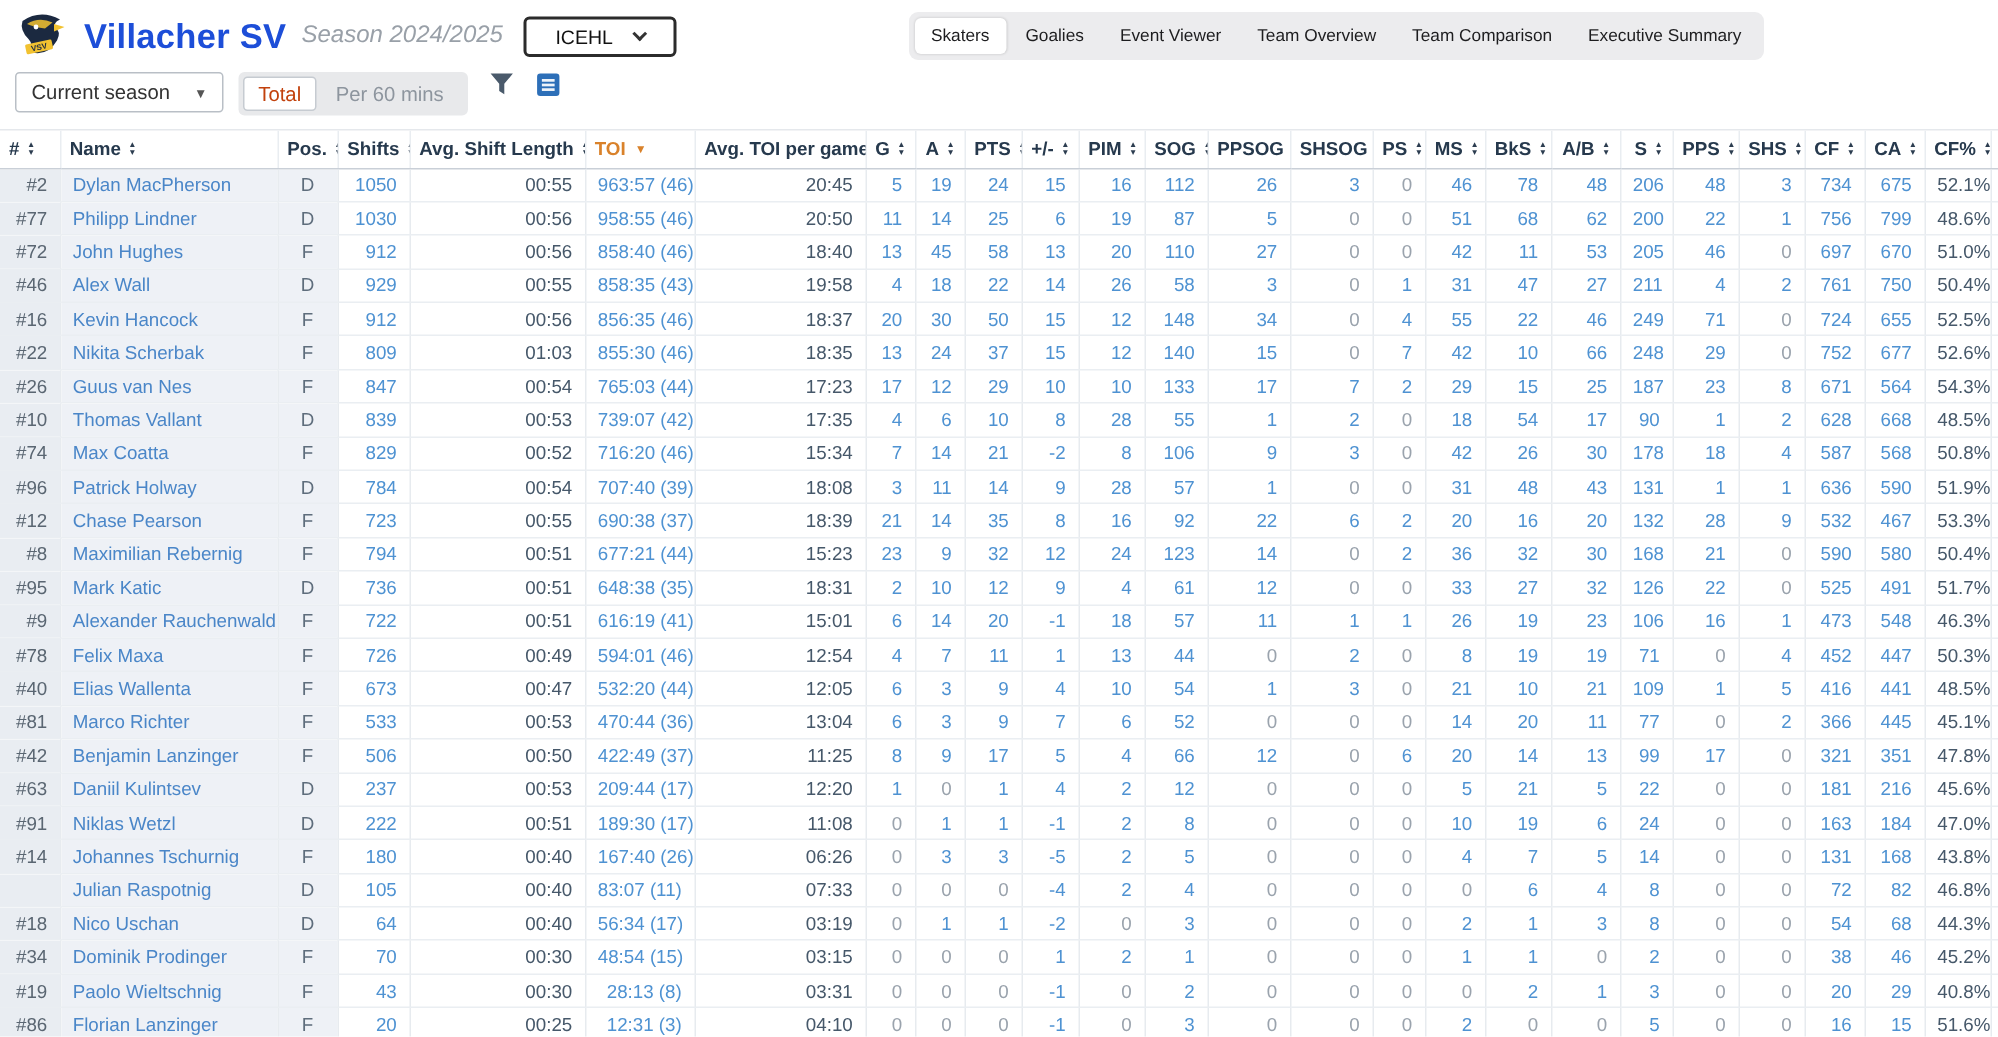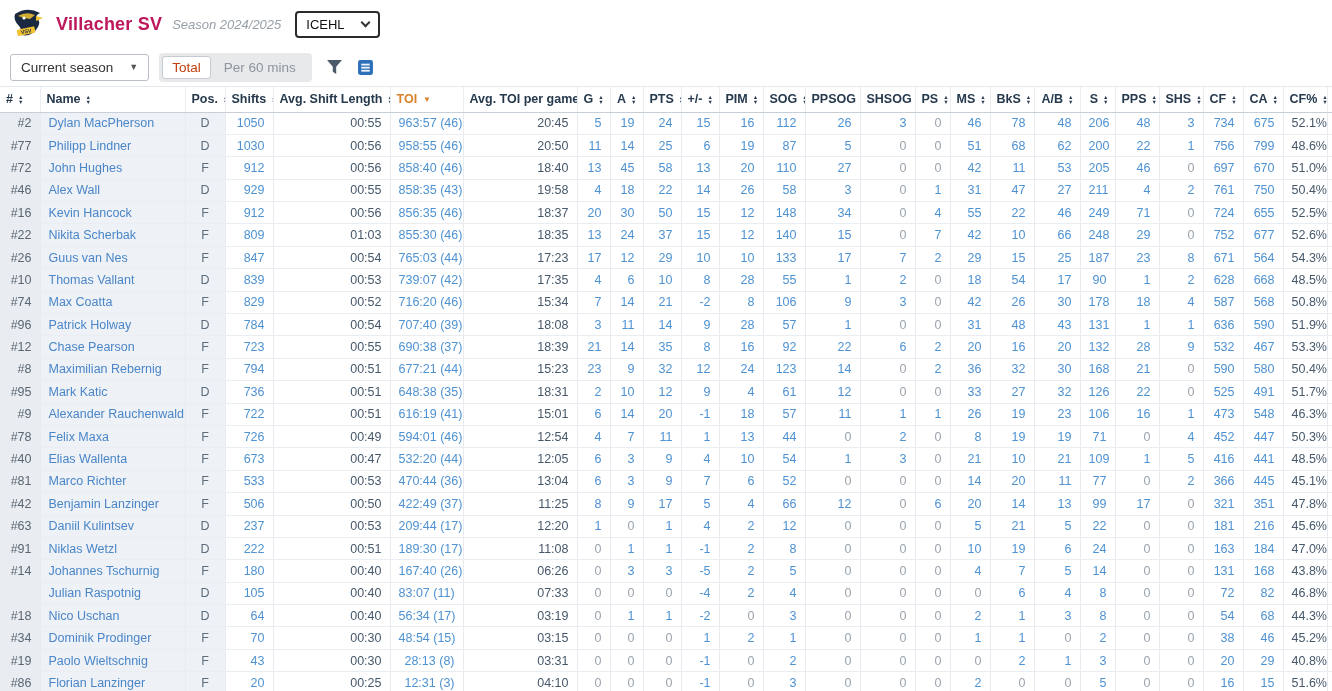--- a/index.html
+++ b/index.html
@@ -4,37 +4,37 @@
 <style>
   * { box-sizing: border-box; }
   html,body { margin:0; padding:0; }
   body {
     width:1332px; height:691px; overflow:hidden; background:#fff;
     font-family:"Liberation Sans","DejaVu Sans",sans-serif; color:#222;
   }
   
   .topbar { display:flex; align-items:center; height:48px; padding:0 0 0 10px; }
   .logo { width:36px; height:36px; flex:0 0 auto; }
-  .title { font-size:18px; font-weight:700; color:#be185d; margin:0 10px; letter-spacing:.2px; }
-  .season { font-style:italic; color:#99a0a8; font-size:13px; margin-right:14px; }
+  .title { font-size:23px; font-weight:700; color:#1d4ed8; margin:0 10px; letter-spacing:.2px; }
+  .season { font-style:italic; color:#99a0a8; font-size:16px; margin-right:14px; }
   .select {
     display:inline-flex; align-items:center; justify-content:space-between;
-    border:2px solid #2b2b2b; border-radius:4px; height:27px; width:85px;
-    padding:0 9px; font-size:13px; color:#111; background:#fff; cursor:pointer;
+    border:2px solid #2b2b2b; border-radius:4px; height:27px; width:102px;
+    padding:0 19px; font-size:13px; color:#111; background:#fff; cursor:pointer;
   }
   .chev { width:7px; height:7px; border-right:2px solid #333; border-bottom:2px solid #333;
           transform:rotate(45deg); margin-top:-3px; }
   .tabs {
     margin-left:auto; margin-right:156px; background:#ececee; border-radius:6px;
     padding:4px; display:flex; gap:2px; font-size:11.5px; color:#1d1d1f; white-space:nowrap;
   }
   .tab { padding:6px 11px; border-radius:4px; cursor:pointer; }
   .tab.active { background:#fff; box-shadow:0 0 2px rgba(0,0,0,.18); }
   
-  .toolbar { display:flex; align-items:center; height:38px; padding:0 10px; gap:10px; }
+  .toolbar { display:flex; align-items:flex-start; height:38px; padding:0 10px; gap:10px; }
   .btn-season {
     display:inline-flex; align-items:center; gap:16px; border:1px solid #b9bfc6;
     border-radius:3px; padding:5px 10px; font-size:13.5px; color:#333; background:#fff; cursor:pointer;
   }
   .btn-season .car { font-size:9px; color:#555; }
   .seg { display:flex; background:#e8e9eb; border-radius:4px; padding:3px; font-size:13.5px; align-items:center; }
   .seg .on  { background:#fff; border:1px solid #c6cbd1; border-radius:3px; padding:3px 9px; color:#c2410c; cursor:pointer; }
   .seg .off { padding:3px 13px; color:#8d959e; cursor:pointer; }
   .icon-btn { display:inline-flex; align-items:center; cursor:pointer; margin-left:4px; }
   
@@ -76,20 +76,28 @@
     <g transform="rotate(-12 16 25)">
       <rect x="7" y="22" width="18" height="6.5" rx="1" fill="#f2c230"></rect>
       <text x="16" y="27.3" text-anchor="middle" font-size="5.4" font-weight="bold" fill="#1b2940" font-family="Liberation Sans, sans-serif">VSV</text>
     </g>
   </svg>
   <div class="title">Villacher SV</div>
   <div class="season">Season 2024/2025</div>
   <div class="select">
     <span>ICEHL</span>
     <span class="chev"></span>
+  </div>
+  <div class="tabs">
+    <div class="tab active">Skaters</div>
+    <div class="tab">Goalies</div>
+    <div class="tab">Event Viewer</div>
+    <div class="tab">Team Overview</div>
+    <div class="tab">Team Comparison</div>
+    <div class="tab">Executive Summary</div>
   </div>
 </div>
 
 <div class="toolbar">
   <div class="btn-season">
     <span>Current season</span>
     <span class="car">▼</span>
   </div>
   <div class="seg">
     <span class="on">Total</span>

